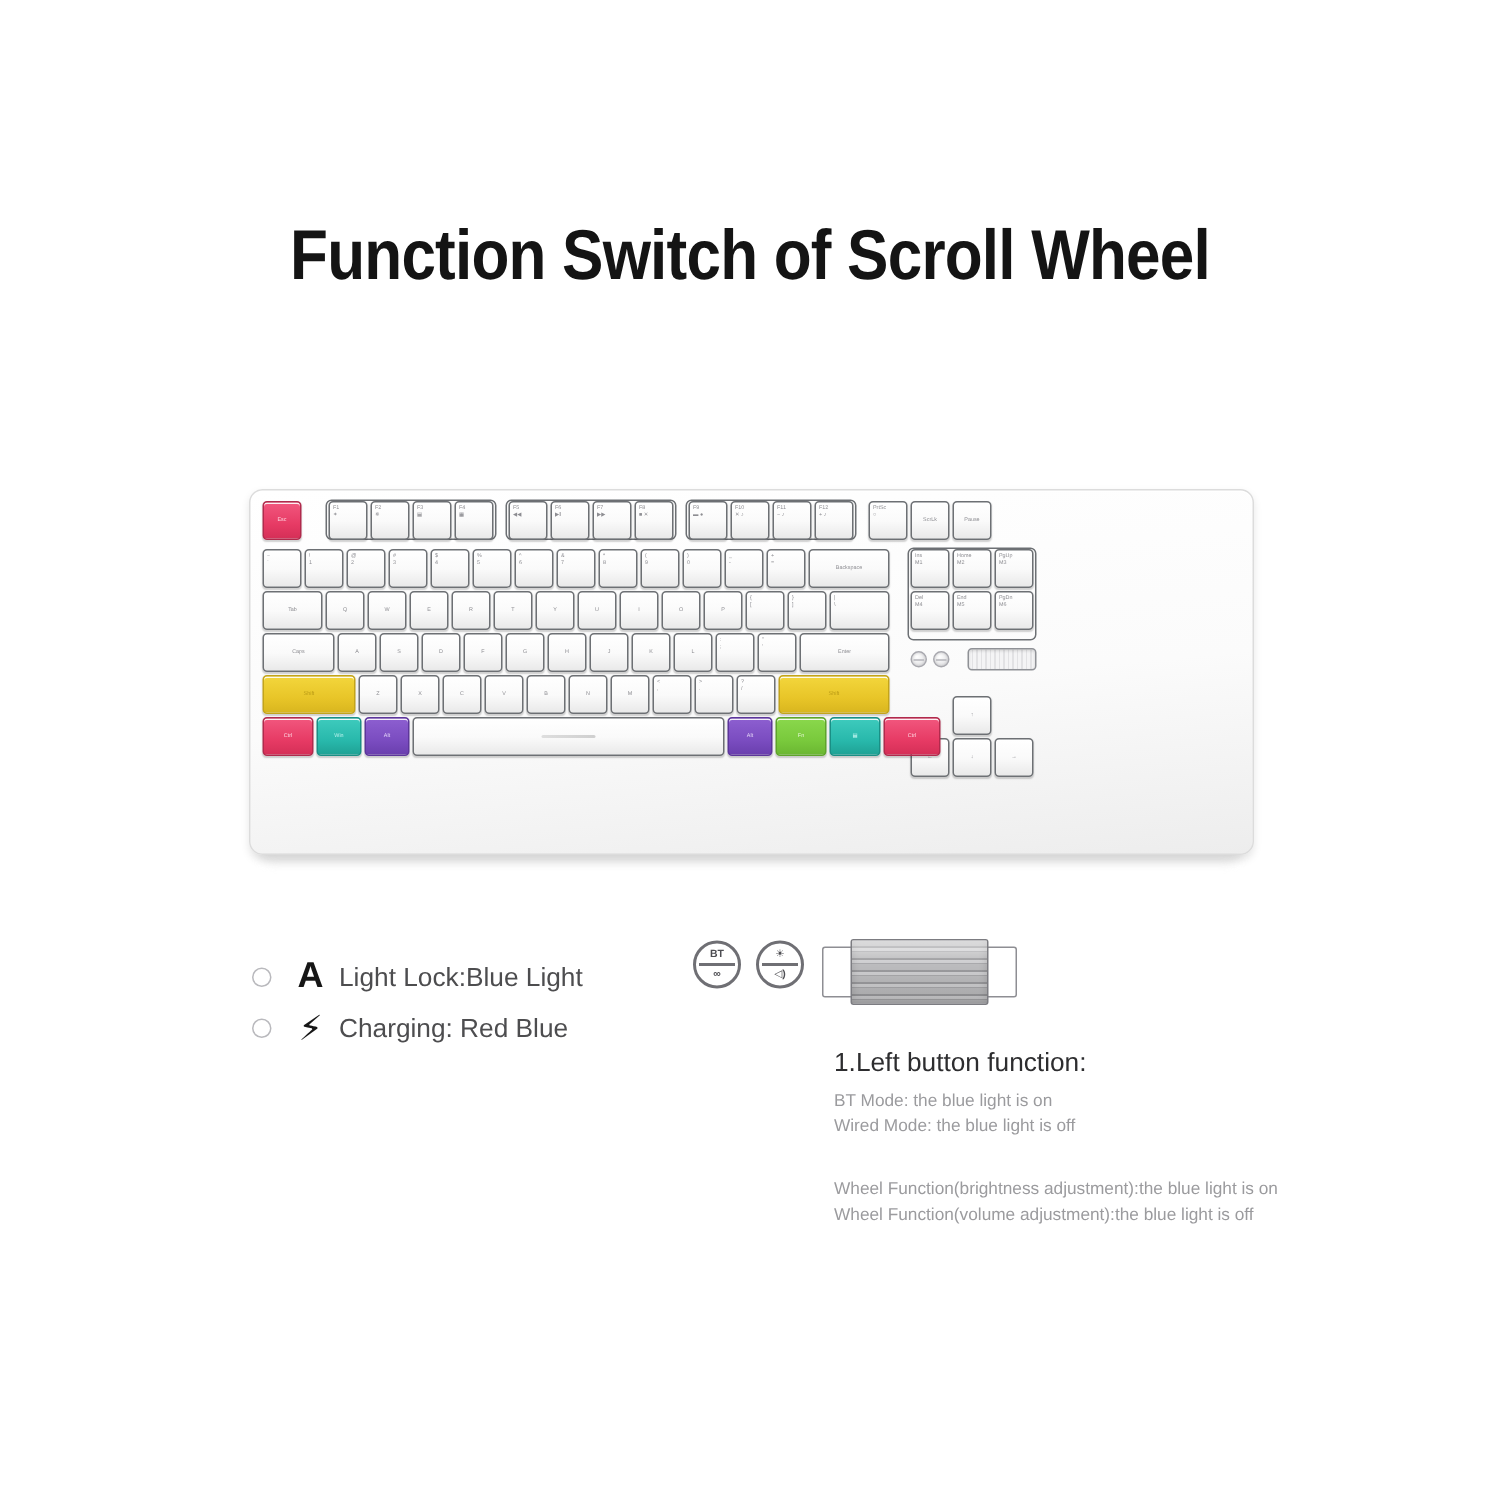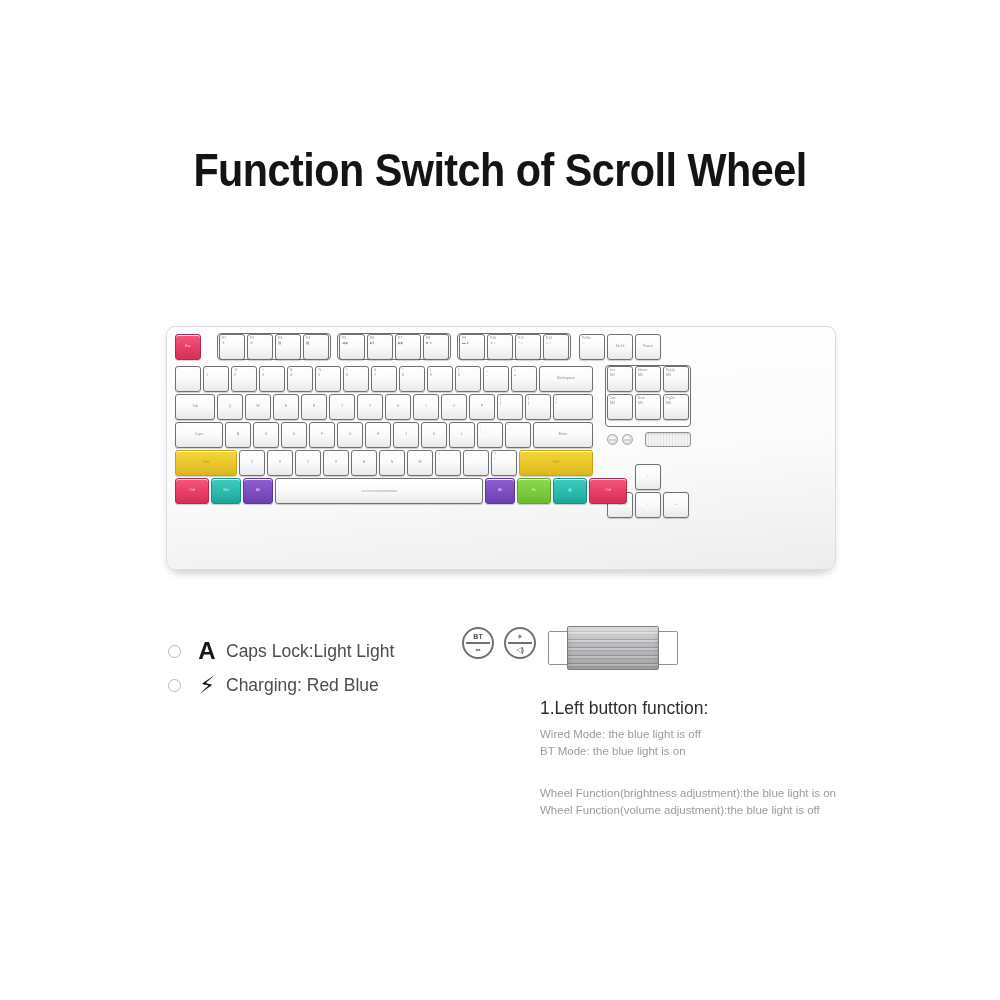--- a/index.html
+++ b/index.html
@@ -157,21 +157,21 @@
     position:absolute;left:19px;top:0;width:92px;height:44px;
     border:1.4px solid #7c7c81;border-radius:2px;box-sizing:border-box;
     background:repeating-linear-gradient(180deg,#bdbdbf 0 4px,#9c9c9f 4px 5px,#cfcfd1 5px 7px,#a9a9ac 7px 8px);
     box-shadow:inset 0 0 6px rgba(0,0,0,.14);
   }
   .wheel-barrel::after{
     content:"";position:absolute;left:0;right:0;top:0;bottom:0;
     background:linear-gradient(180deg,rgba(255,255,255,.55),rgba(255,255,255,0) 35%,rgba(0,0,0,.12));
   }
 
-  .rtext{position:absolute;left:540px;top:698px;width:400px;}
+  .rtext{position:absolute;left:556px;top:698px;width:400px;}
   .rt-head{
     font-size:17.5px;color:#2d2d2f;margin:0 0 7px 0;font-weight:400;
     font-family:"Liberation Sans","DejaVu Sans",sans-serif;white-space:nowrap;
   }
   .rt-line{
     font-size:11.5px;color:#9b9b9e;line-height:1.45;white-space:nowrap;
     font-family:"Liberation Sans","DejaVu Sans",sans-serif;
   }
   .rt-gap{height:26px;}
 </style>
@@ -502,21 +502,21 @@
             <span class="lg">Ctrl</span>
           </div>
         </div>
     </div>
   </div>
 
   <div class="legend">
     <div class="leg-row">
       <span class="leg-bullet"></span>
       <span class="leg-sym">A</span>
-      <span class="leg-text">Caps Lock:Light Light</span>
+      <span class="leg-text">Light Lock:Blue Light</span>
     </div>
     <div class="leg-row">
       <span class="leg-bullet"></span>
       <span class="leg-sym bolt">⚡</span>
       <span class="leg-text">Charging: Red Blue</span>
     </div>
   </div>
 
   <div class="diagram">
     <div class="mode-ico" style="left:0;top:7px;">
@@ -532,20 +532,20 @@
 
     <div class="wheel-big">
       <div class="wheel-flange l"></div>
       <div class="wheel-flange r"></div>
       <div class="wheel-barrel"></div>
     </div>
   </div>
 
   <div class="rtext">
     <p class="rt-head">1.Left button function:</p>
+    <div class="rt-line">BT Mode: the blue light is on</div>
     <div class="rt-line">Wired Mode: the blue light is off</div>
-    <div class="rt-line">BT Mode: the blue light is on</div>
     <div class="rt-gap"></div>
     <div class="rt-line">Wheel Function(brightness adjustment):the blue light is on</div>
     <div class="rt-line">Wheel Function(volume adjustment):the blue light is off</div>
   </div>
 
 </div>
 
 </body></html>

